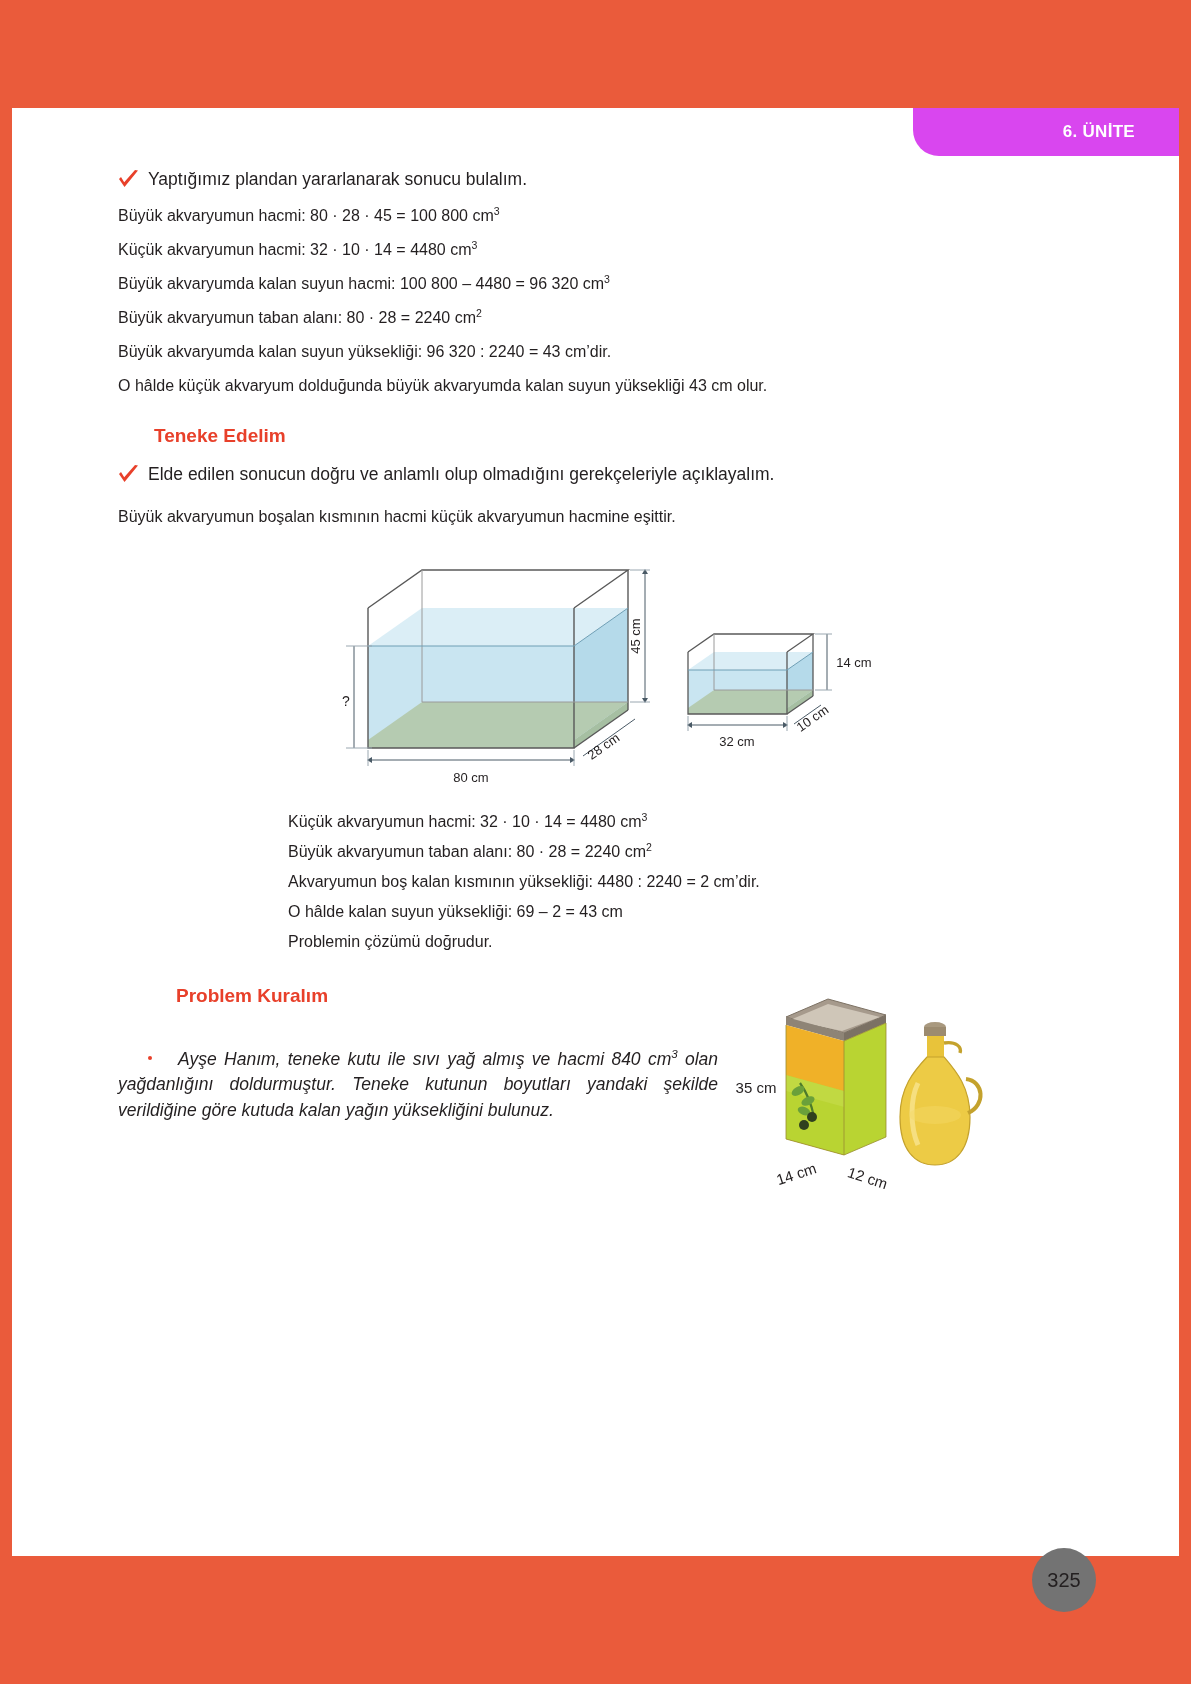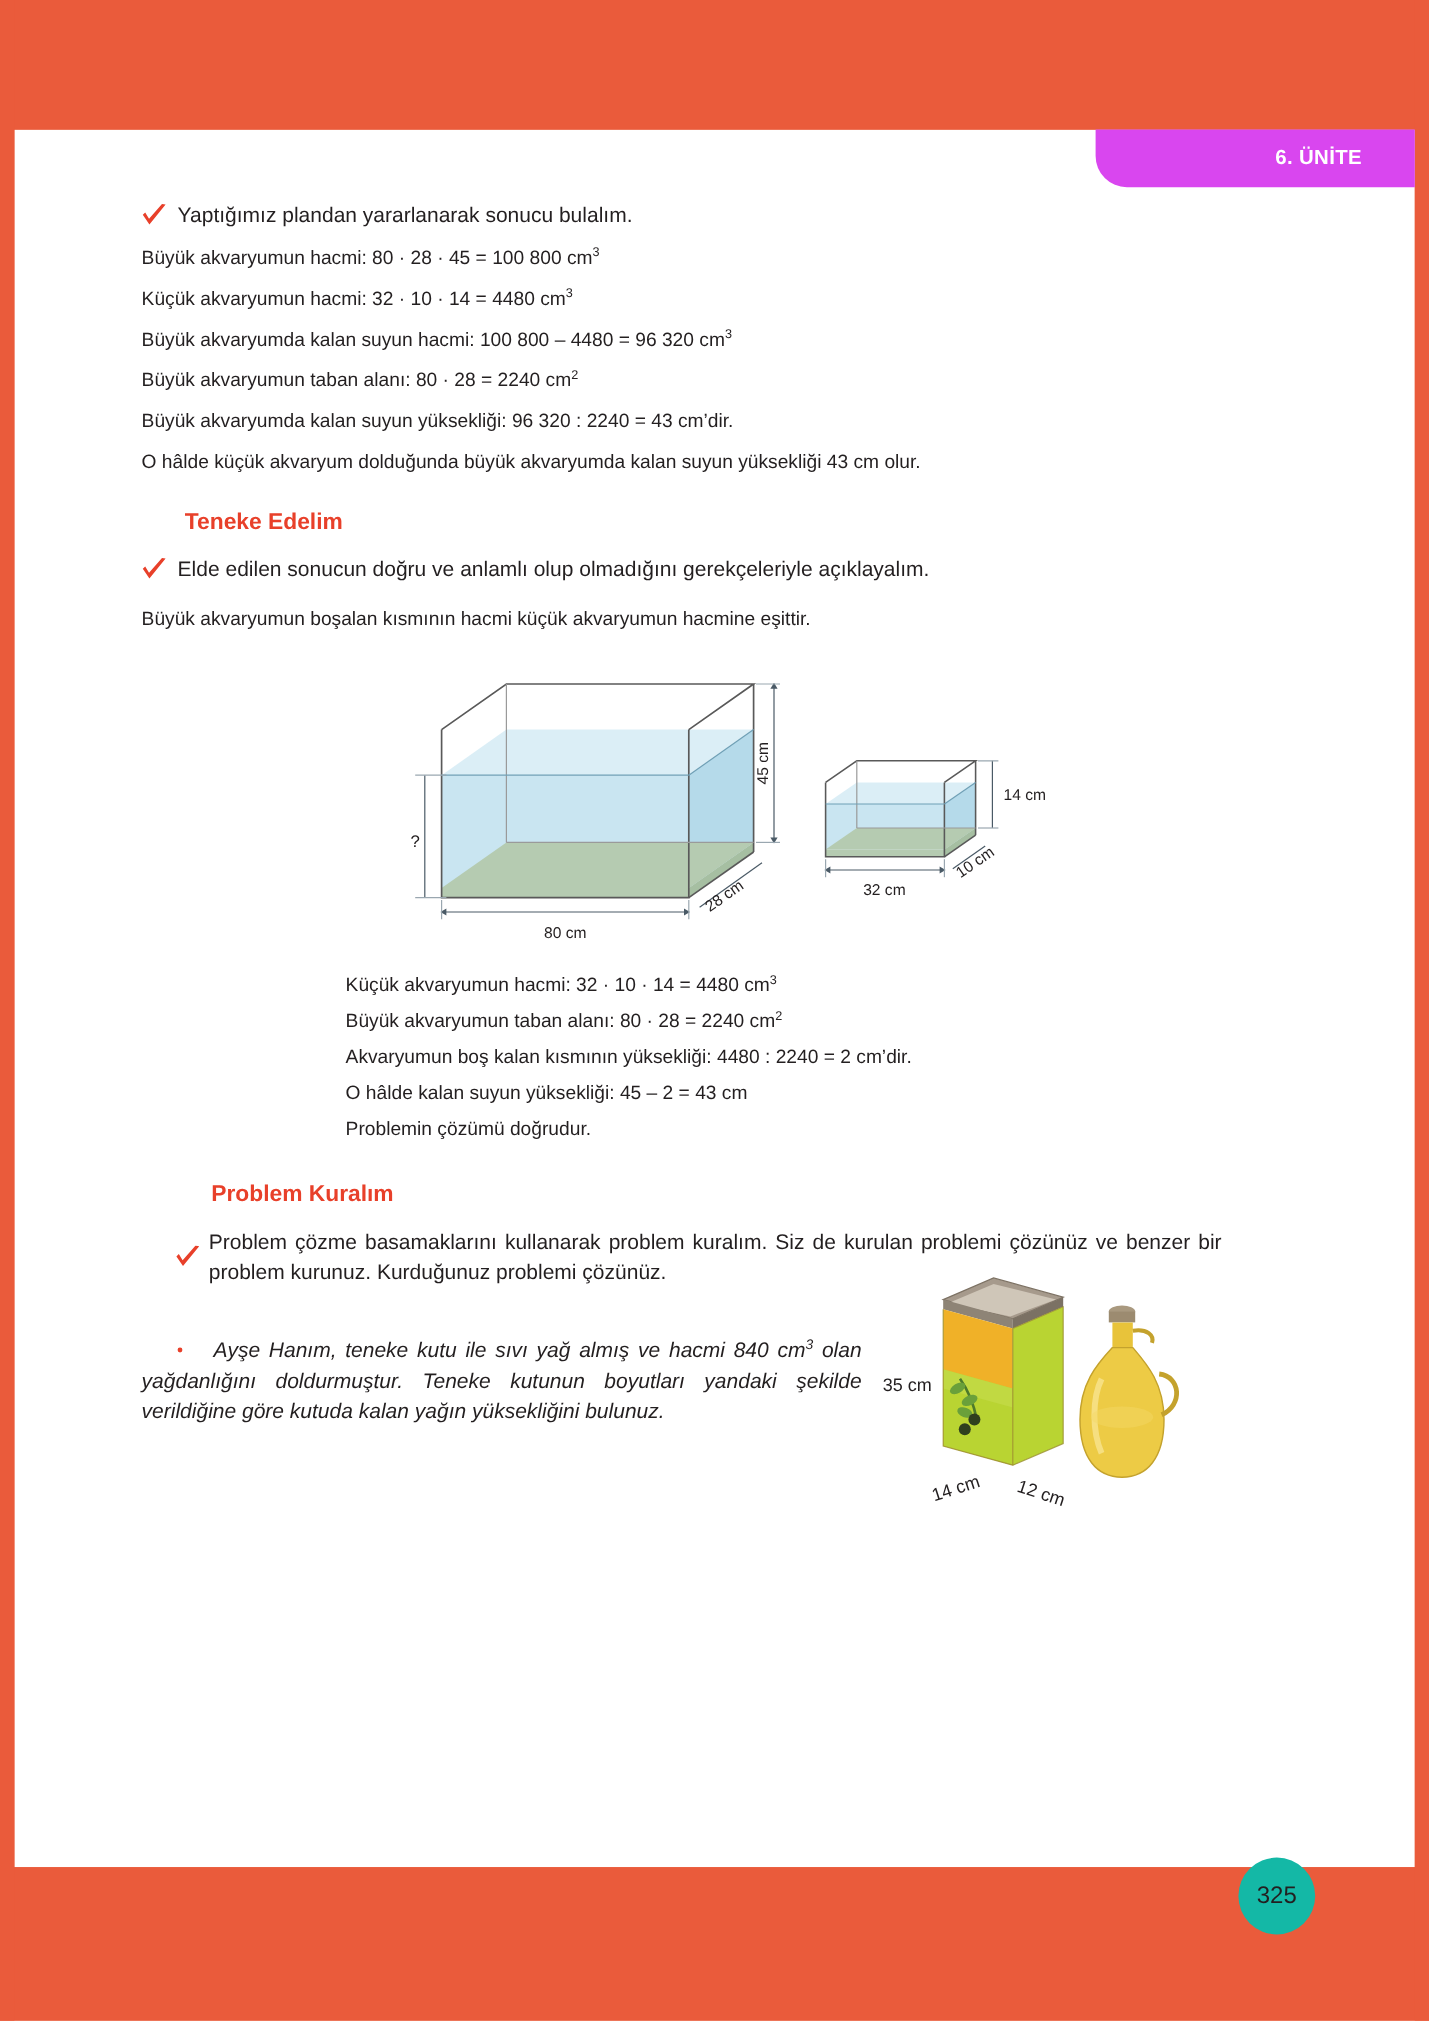--- a/index.html
+++ b/index.html
@@ -161,21 +161,21 @@
   }
   .figure-oil svg { display:block; }
 
   
   .page-num {
     position: absolute;
     right: 95px;
     bottom: 72px;
     width: 64px; height: 64px;
     border-radius: 50%;
-    background: #14b8a6;
+    background: #737373;
     display: flex; align-items: center; justify-content: center;
   }
   .page-num span {
     font-size: 20px;
     color: #231f20;
     font-weight: normal;
   }
 </style>
 </head>
 <body>
@@ -332,34 +332,26 @@
           <line x1="462" y1="174" x2="489" y2="155"></line>
         </g>
         <text x="483" y="172" transform="rotate(-35 483 172)" text-anchor="middle" font-family="Liberation Sans, sans-serif" font-size="13" fill="#231f20">10 cm</text>
       </svg>
     </div>
 
     <div class="mid-results">
       <p class="eq-line"><span>Küçük akvaryumun hacmi: 32 · 10 · 14 = 4480 cm</span><sup>3</sup></p>
       <p class="eq-line"><span>Büyük akvaryumun taban alanı: 80 · 28 = 2240 cm</span><sup>2</sup></p>
       <p class="eq-line"><span>Akvaryumun boş kalan kısmının yüksekliği: 4480 : 2240 = 2 cm’dir.</span><sup></sup></p>
-      <p class="eq-line"><span>O hâlde kalan suyun yüksekliği: 45 – 2 = 43 cm</span><sup></sup></p>
+      <p class="eq-line"><span>O hâlde kalan suyun yüksekliği: 69 – 2 = 43 cm</span><sup></sup></p>
       <p class="eq-line" style="margin-bottom:34px;"><span>Problemin çözümü doğrudur.</span><sup></sup></p>
     </div>
 
     <h2 class="sec-head" style="margin-left:58px;">Problem Kuralım</h2>
 
-    <div class="bullet-line" style="gap:7px;">
-      <span class="check" style="margin-left:28px;">
-        <svg width="21" height="20" viewBox="0 0 21 20">
-          <path d="M1 9 L6.5 17 L20 0.5 L17 0 L6.2 12.2 L3 7 Z" fill="#e8402a"></path>
-        </svg>
-      </span>
-      <span class="para" style="width:860px;">Problem çözme basamaklarını kullanarak problem kuralım. Siz de  kurulan problemi çözünüz ve benzer bir problem kurunuz. Kurduğunuz problemi çözünüz.</span>
-    </div>
 
     <div class="problem-row">
       <div class="problem-text">
         <span class="dot-bullet"></span><span>Ayşe Hanım, teneke kutu ile sıvı yağ almış ve hacmi 840 cm</span><sup>3</sup><span> olan yağdanlığını doldurmuştur. Teneke kutunun boyutları yandaki şekilde verildiğine göre kutuda kalan yağın yüksekliğini bulunuz.</span>
       </div>
 
       <div class="figure-oil">
         <svg width="300" height="230" viewBox="0 0 300 230">
 
           <polygon points="58,30 100,12 158,28 116,46" fill="#a69a8c" stroke="#7d7264" stroke-width="1"></polygon>

